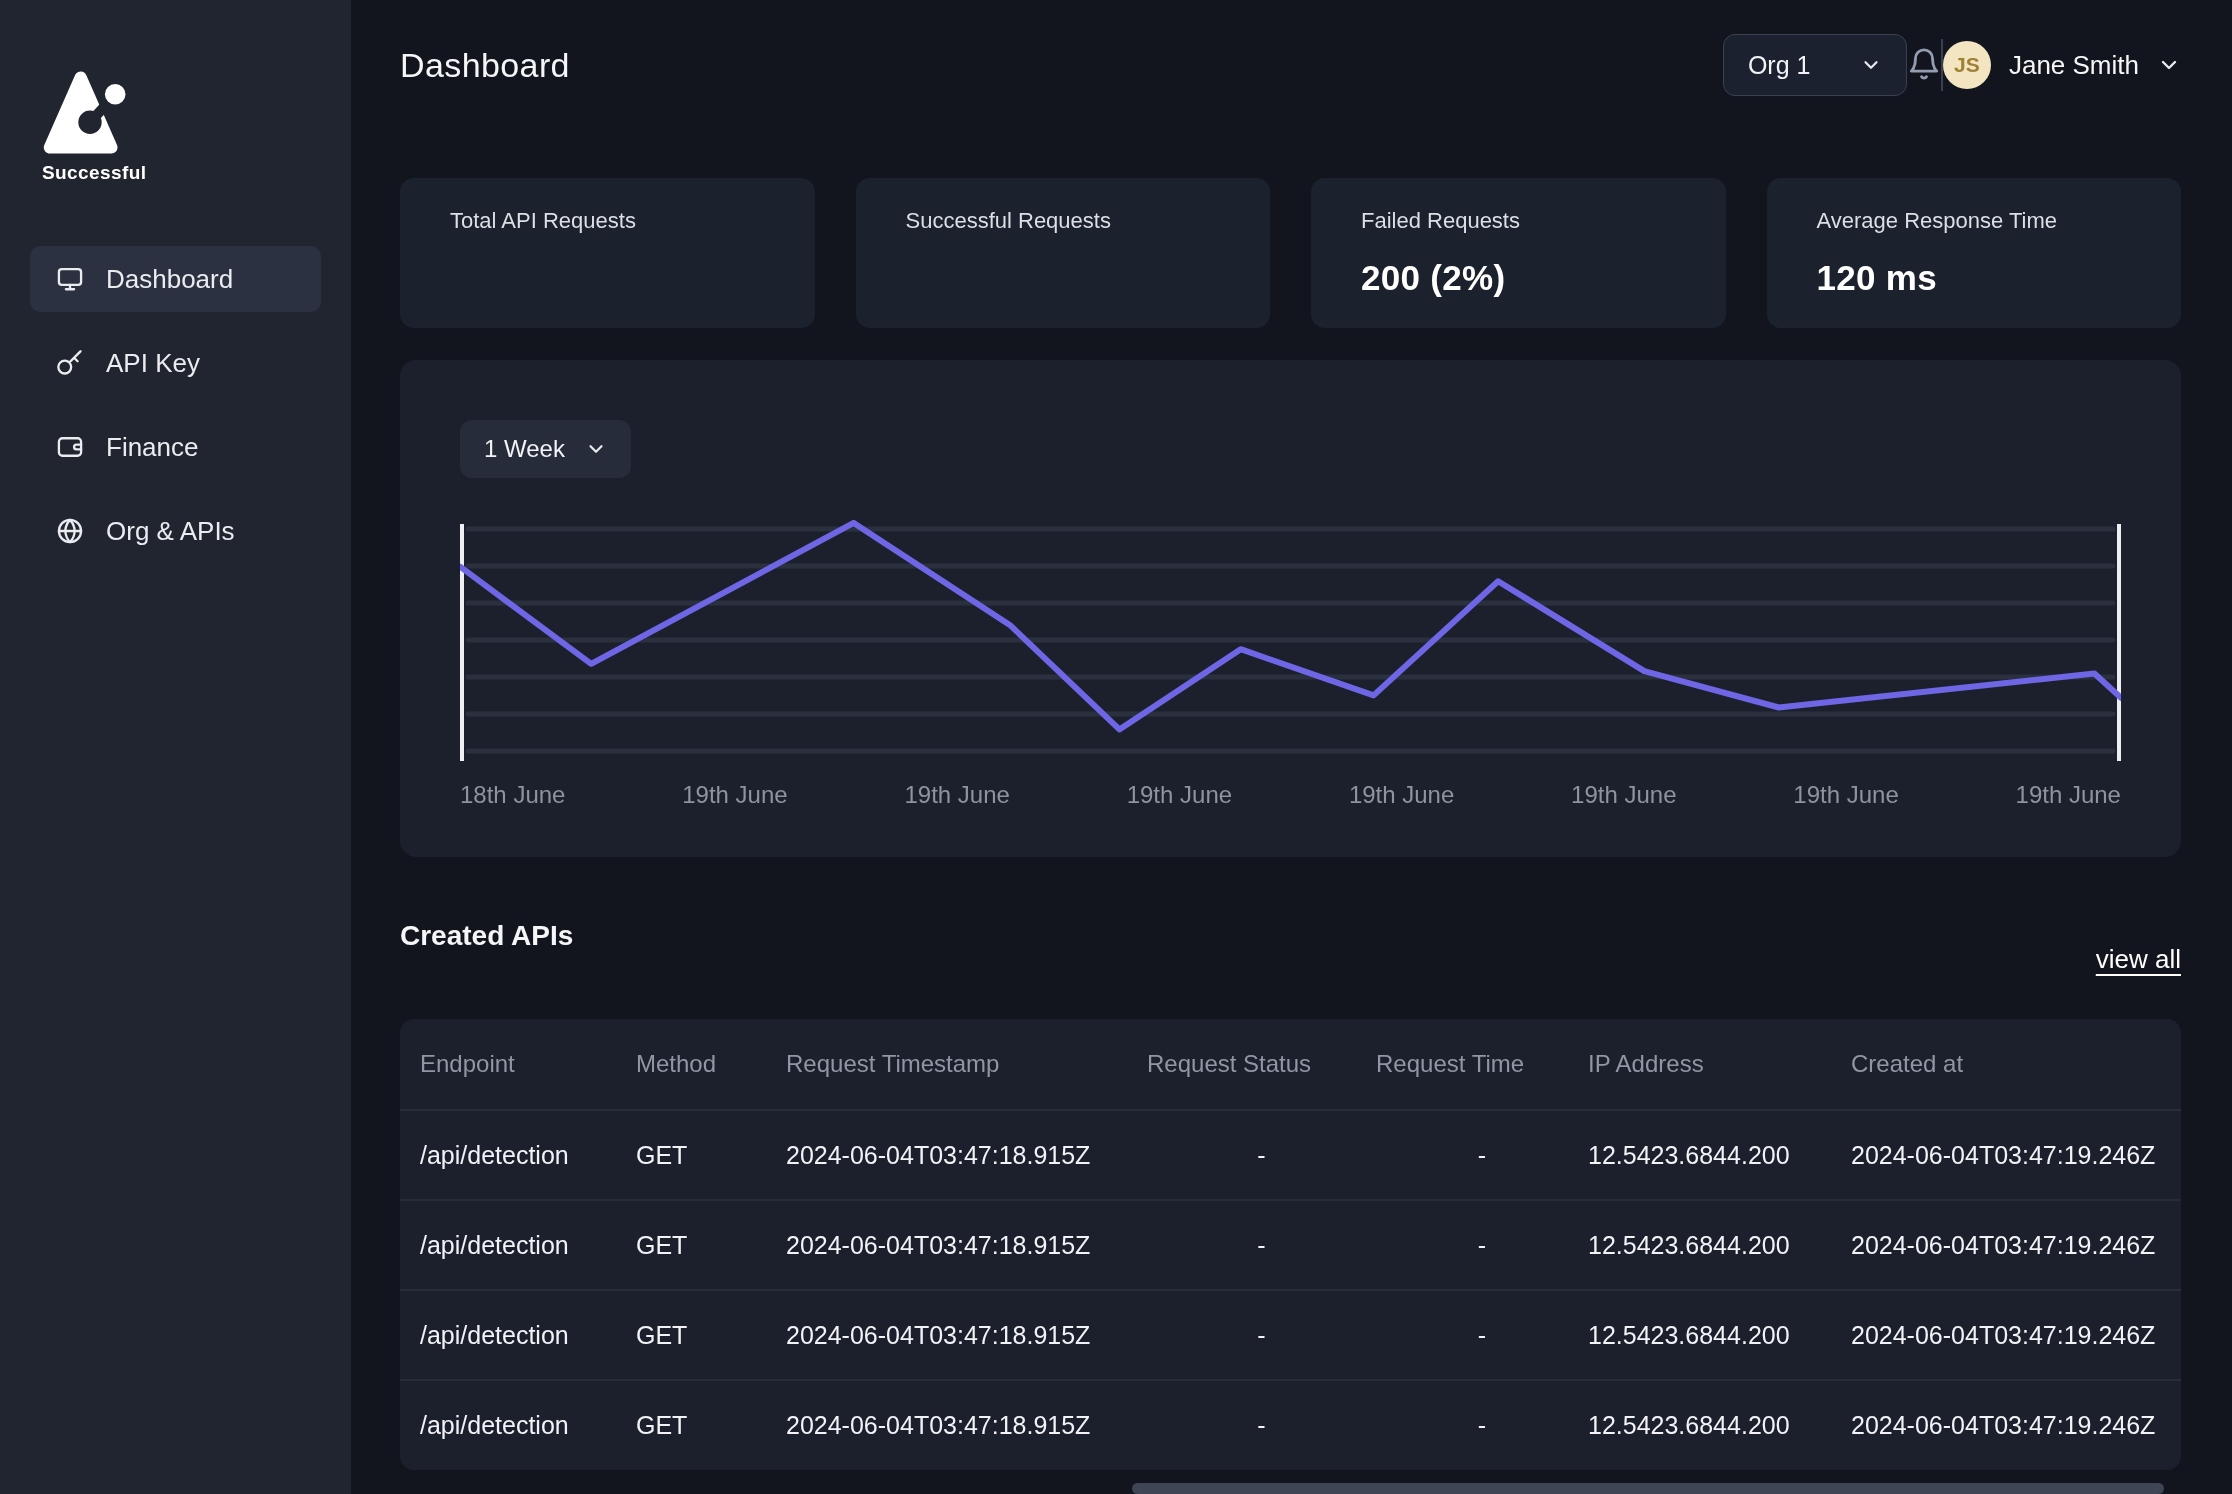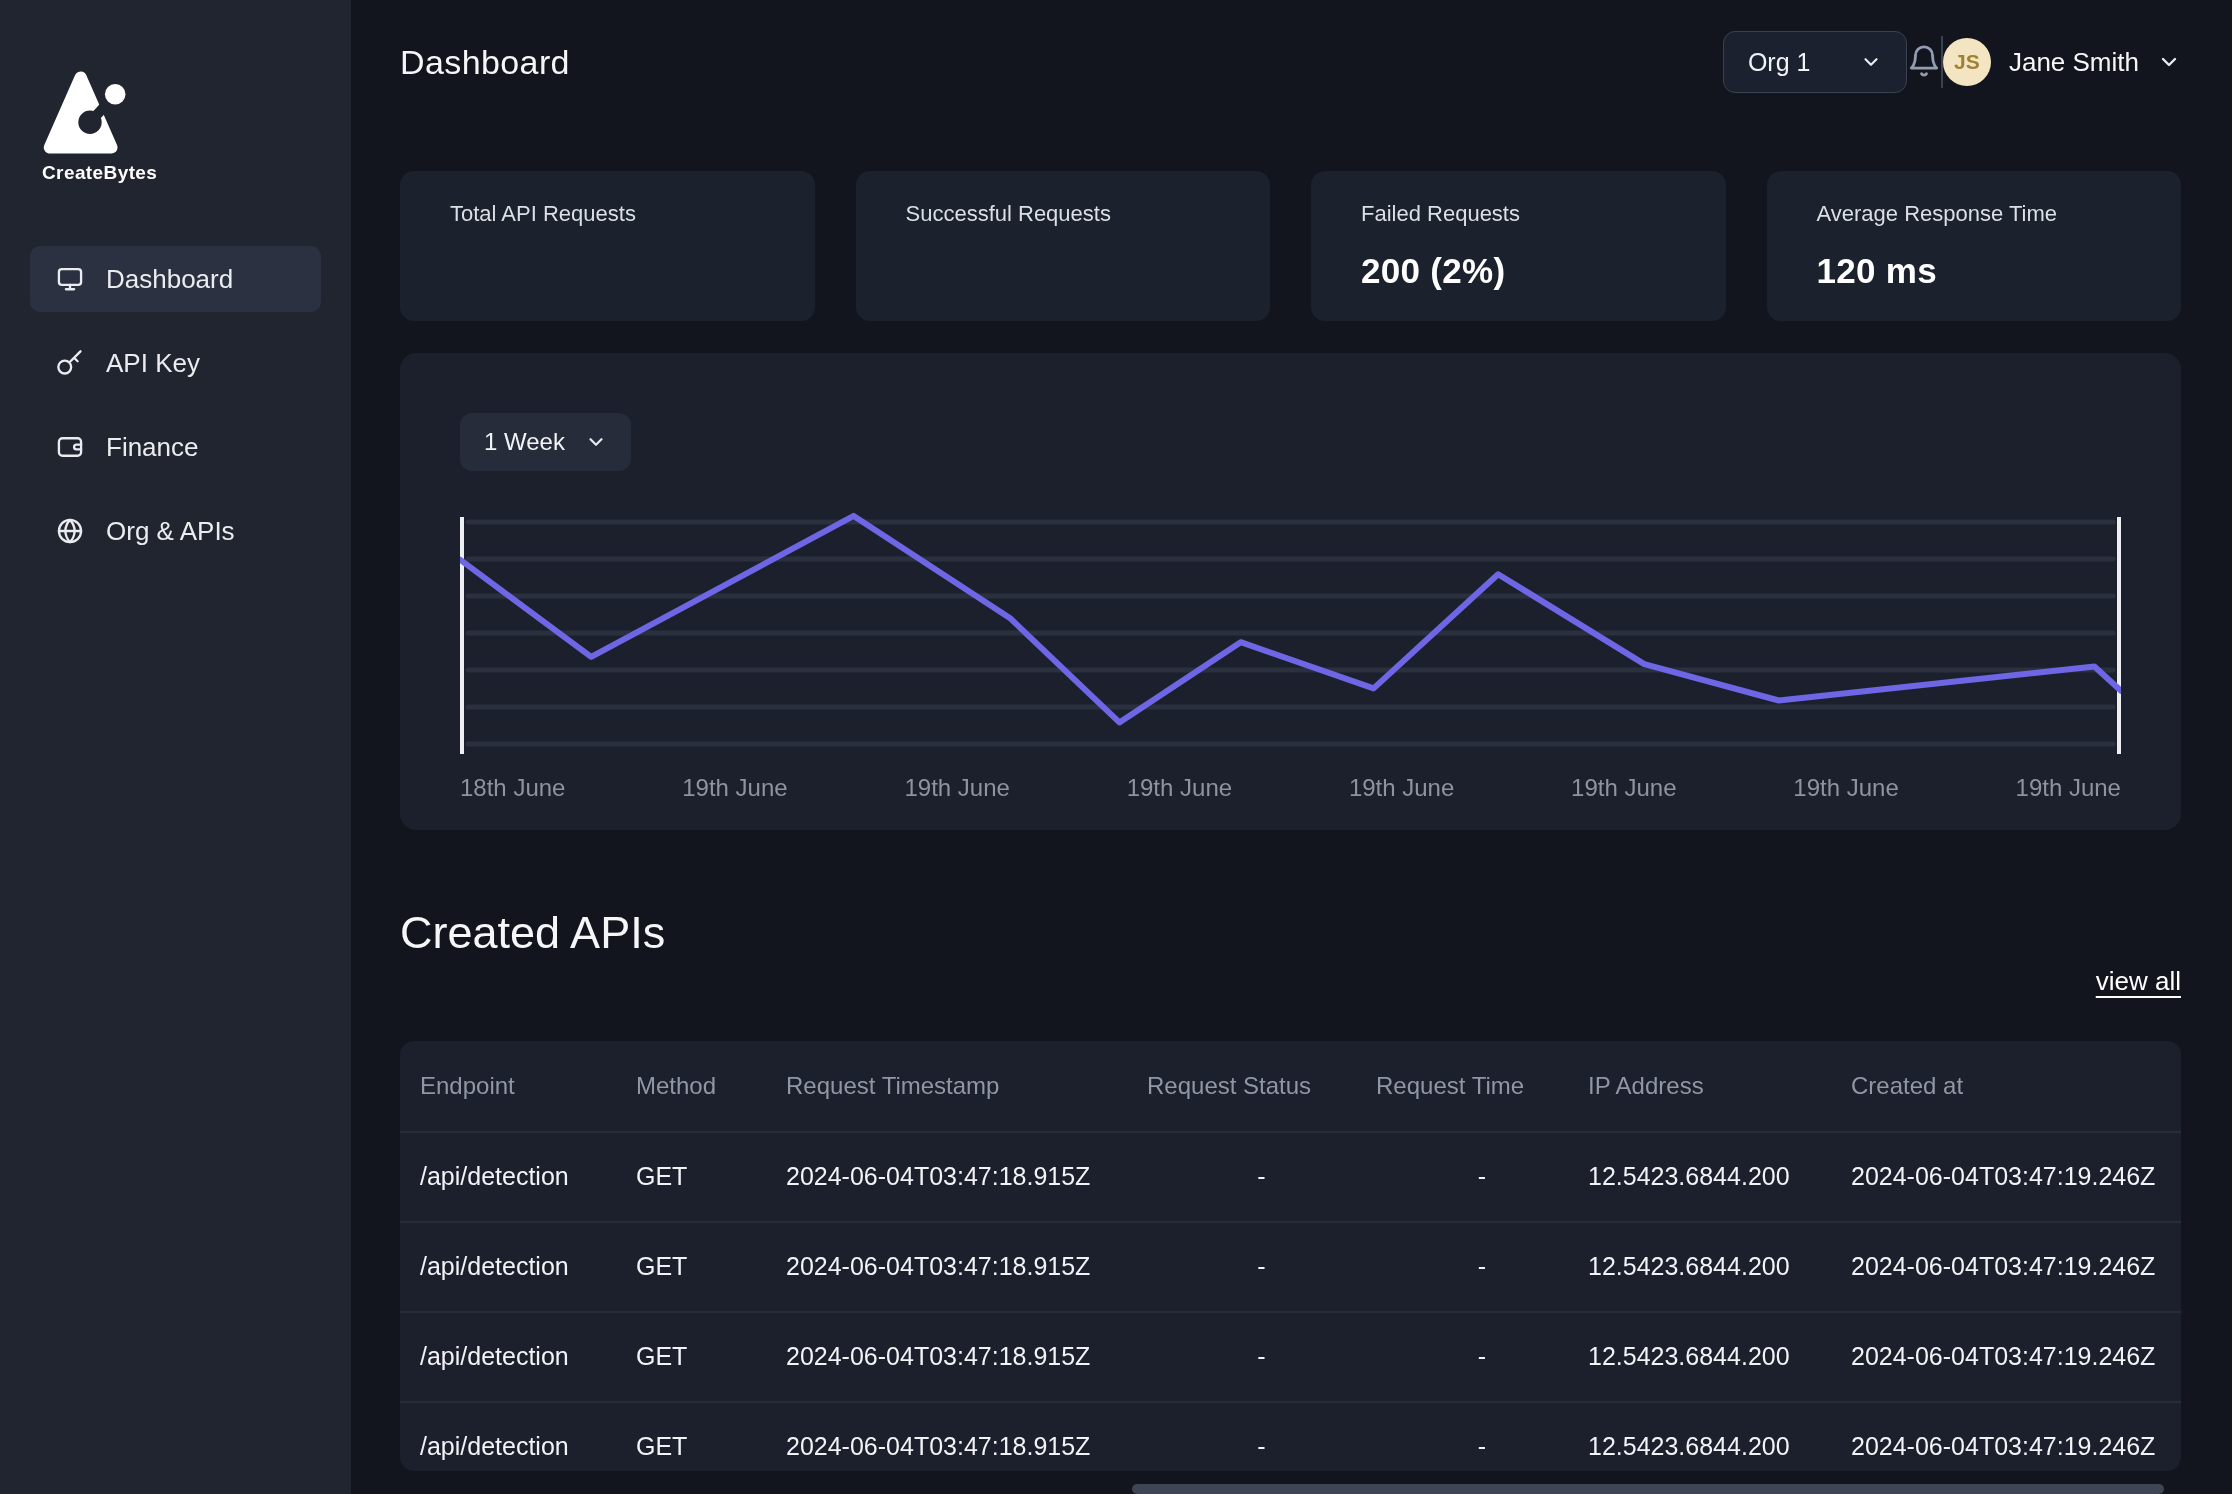--- a/index.html
+++ b/index.html
@@ -58,21 +58,21 @@
   .tab.active { color:#FFFFFF; font-weight:bold; border-bottom-color:#F2F3F5; }
   .range-select { display:flex; align-items:center; gap:20px; height:58px; padding:0 24px;
     background:#262C39; border-radius:12px; font-size:24px; color:#F2F3F6; cursor:pointer; }
   .chart-wrap { margin-top:40px; }
   svg.chart { display:block; width:1661px; height:243px; }
   .x-labels { display:flex; justify-content:space-between; width:1661px; margin-top:20px;
     font-size:24px; color:#8E939E; }
 
   
   .created-row { display:flex; justify-content:space-between; align-items:flex-end; margin-top:40px; }
-  .created-title { font-size:45px; font-weight:400; }
+  .created-title { font-size:28px; font-weight:700; }
   .view-all { font-size:26px; color:#FFFFFF; text-decoration:underline; text-underline-offset:6px; cursor:pointer; }
 
   .table-card { margin-top:44px; background:#1B202C; border-radius:14px; overflow:hidden; padding-bottom:6px; }
   .t-row { display:grid; grid-template-columns:216px 150px 361px 229px 212px 263px 1fr;
     padding:0 20px; height:90px; align-items:center; }
   .t-head .hcell { font-size:24px; color:#9097A4; }
   .t-body .t-row { border-top:2px solid #262C38; font-size:25px; color:#F2F3F6; }
   .cell-center { text-align:center; }
 
   .h-scroll { margin:13px 0 0 732px; width:1032px; height:11px; border-radius:6px; background:#3E4554; cursor:pointer; }
@@ -83,21 +83,21 @@
 <div class="app">
 
   <aside class="sidebar">
     <div class="logo-block">
       <svg viewBox="0 0 100 90">
         <polygon points="40,8 7,83 73,83" fill="#FFFFFF" stroke="#FFFFFF" stroke-width="13" stroke-linejoin="round"></polygon>
         <circle cx="50" cy="56" r="12.5" fill="#21252F"></circle>
         <line x1="50" y1="56" x2="74" y2="30" stroke="#21252F" stroke-width="11" stroke-linecap="round"></line>
         <circle cx="77" cy="26" r="11" fill="#FFFFFF"></circle>
       </svg>
-      <span class="brand-name">CreateBytes</span>
+      <span class="brand-name">Successful</span>
     </div>
     <nav class="nav">
 
         <div class="nav-item active">
           <span class="nav-ico">
             <svg viewBox="0 0 24 24" fill="none" stroke="currentColor" stroke-width="2" stroke-linecap="round" stroke-linejoin="round">
               <rect x="2.5" y="3.5" width="19" height="13.5" rx="2.5"></rect>
               <line x1="12" y1="17" x2="12" y2="20.5"></line>
               <line x1="8.5" y1="20.8" x2="15.5" y2="20.8"></line>
             </svg>

